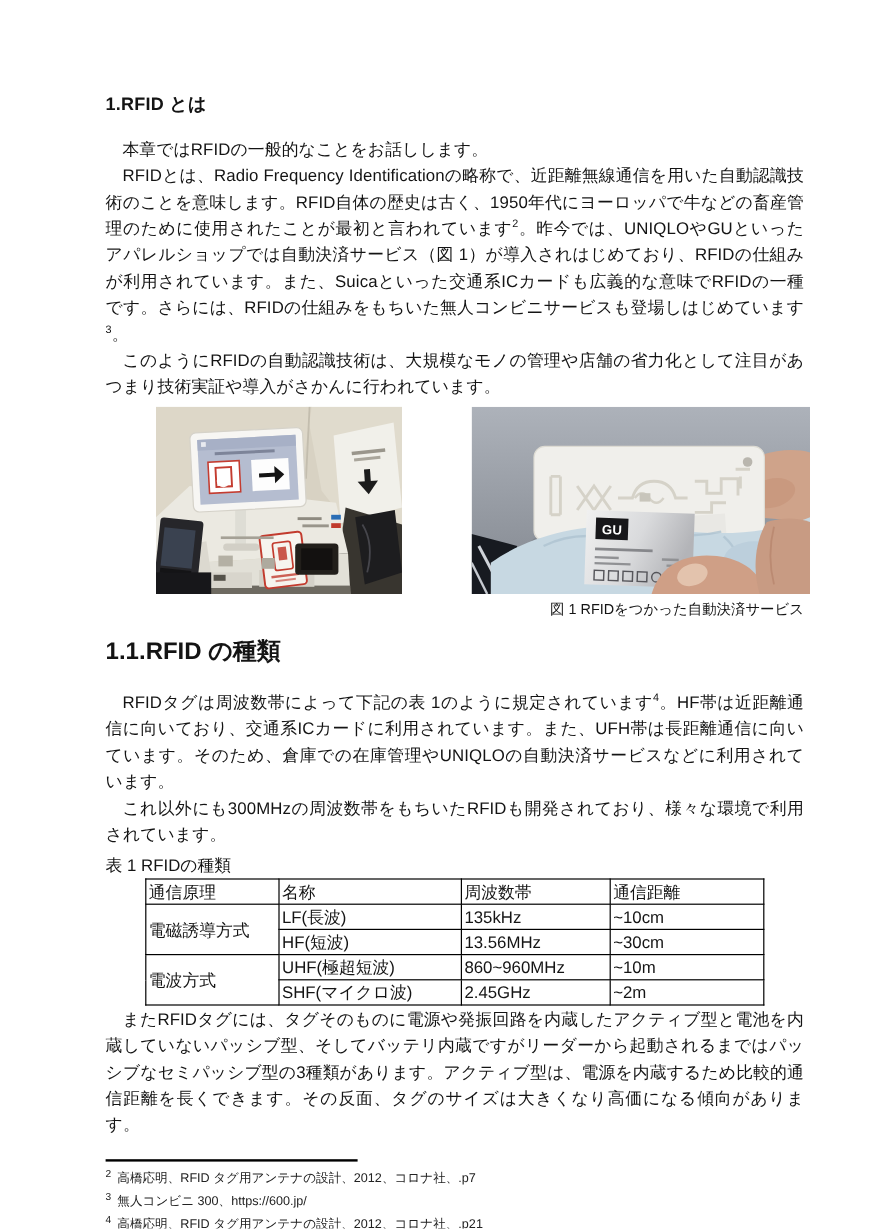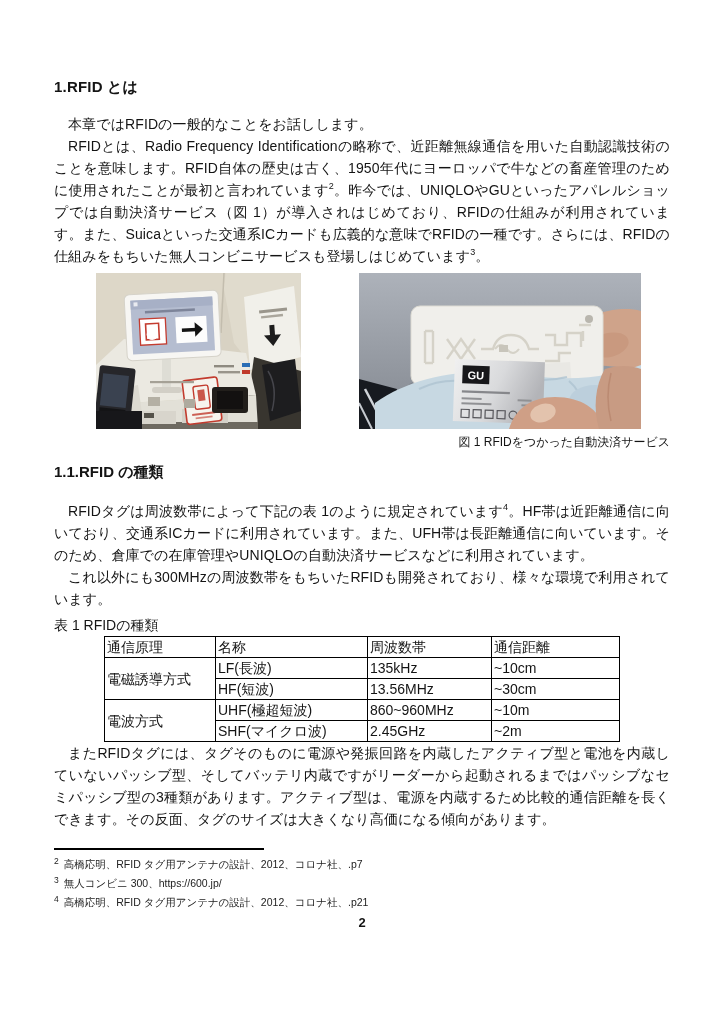--- a/index.html
+++ b/index.html
@@ -1,29 +1,29 @@
 <!DOCTYPE html>
 <html lang="ja"><head>
 <meta charset="utf-8">
 <style>
   html,body { margin:0; padding:0; background:#ffffff; }
   .page {
     position:relative; width:728px; height:1024px; background:#ffffff;
     font-family:"Liberation Sans","DejaVu Sans",sans-serif;
     color:#141414; box-sizing:border-box;
-    padding:78px 58px 0 54px; overflow:hidden;
+    padding:78px 58px 0 88px; overflow:hidden;
   }
   .sec-heading { font-size:15px; font-weight:bold; margin:0 0 16px 0; letter-spacing:0.2px; }
   .body-par { font-size:14px; line-height:22px; margin:0; text-align:justify; text-indent:14px; letter-spacing:0.1px; }
   sup.fnref { font-size:9px; line-height:0; vertical-align:super; }
   .figures { display:flex; align-items:flex-start; margin-top:6px; }
   .photo-left  { width:205px; height:156px; margin-left:42px; flex:none; }
   .photo-right { width:282px; height:156px; margin-left:58px; flex:none; }
   .fig-caption { font-size:12px; text-align:right; margin:5px 0 12px 0; }
-  .sec2-heading { font-size:15px; font-weight:bold; margin:0 0 18px 0; }
+  .sec2-heading { font-size:20px; font-weight:bold; margin:0 0 18px 0; }
   .tbl-caption { font-size:14px; text-align:left; margin:7px 0 1px 0; }
   table.rfid { border-collapse:collapse; margin:0 auto; font-size:14px; table-layout:fixed; }
   table.rfid th, table.rfid td {
     border:1.5px solid #000; text-align:left; vertical-align:middle;
     height:20px; padding:0 2px; font-weight:normal; line-height:20px;
   }
   .col-principle { width:106px; } .col-name { width:147px; }
   .col-band { width:119px;margin-top:48px; } .col-range { width:123px; }
   .fn-rule { width:210px; height:0; border-top:2px solid #000; margin:18px 0 8px 0; }
   .footnote { font-size:10.5px; line-height:13px; margin:0 0 6px 0; color:#222; }
@@ -35,20 +35,23 @@
 <body>
 
 <div class="page">
 
   <h1 class="sec-heading">1.RFID とは</h1>
 
   <p class="body-par">
     <span>本章ではRFIDの一般的なことをお話しします。</span>
   </p>
   <p class="body-par"><span>RFIDとは、Radio Frequency Identificationの略称で、近距離無線通信を用いた自動認識技術のことを意味します。RFID自体の歴史は古く、1950年代にヨーロッパで牛などの畜産管理のために使用されたことが最初と言われています</span><sup class="fnref">2</sup><span>。昨今では、UNIQLOやGUといったアパレルショップでは自動決済サービス（図 1）が導入されはじめており、RFIDの仕組みが利用されています。また、Suicaといった交通系ICカードも広義的な意味でRFIDの一種です。さらには、RFIDの仕組みをもちいた無人コンビニサービスも登場しはじめています</span><sup class="fnref">3</sup><span>。</span></p>
+  <p class="body-par">
+    <span>このようにRFIDの自動認識技術は、大規模なモノの管理や店舗の省力化として注目があつまり技術実証や導入がさかんに行われています。</span>
+  </p>
 
   <div class="figures">
 
     <svg class="photo-left" viewBox="0 0 205 156" preserveAspectRatio="none">
       <rect x="0" y="0" width="205" height="156" fill="#d8d2c3"></rect>
       <polygon points="125,0 205,0 205,156 138,70" fill="#e0dbcd"></polygon>
       <polygon points="0,0 130,0 120,62 0,92" fill="#ddd7c8"></polygon>
       <line x1="128" y1="0" x2="125" y2="60" stroke="#c3bdae" stroke-width="1.5"></line>
       <g>
         <polygon points="148,24 198,13 205,84 154,97" fill="#f1f0ea"></polygon>

